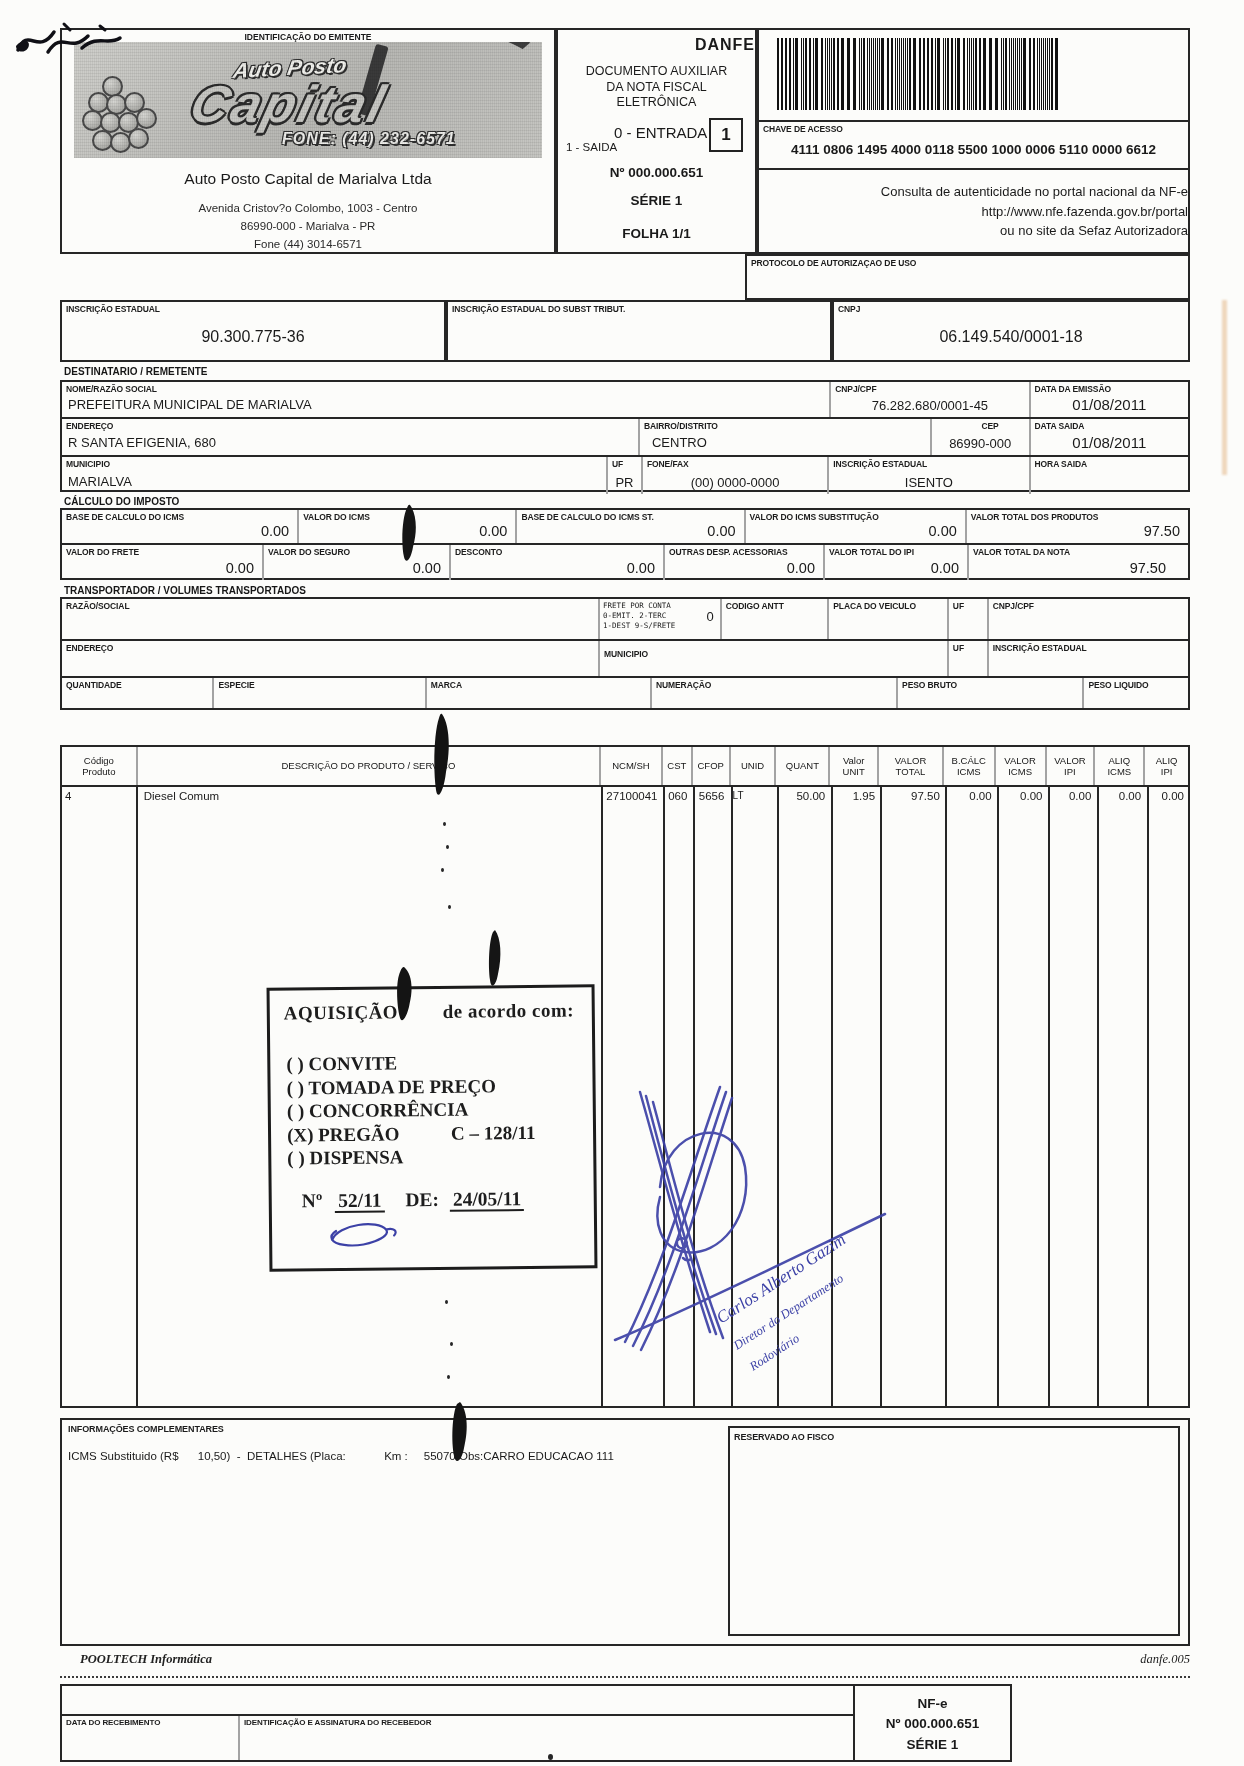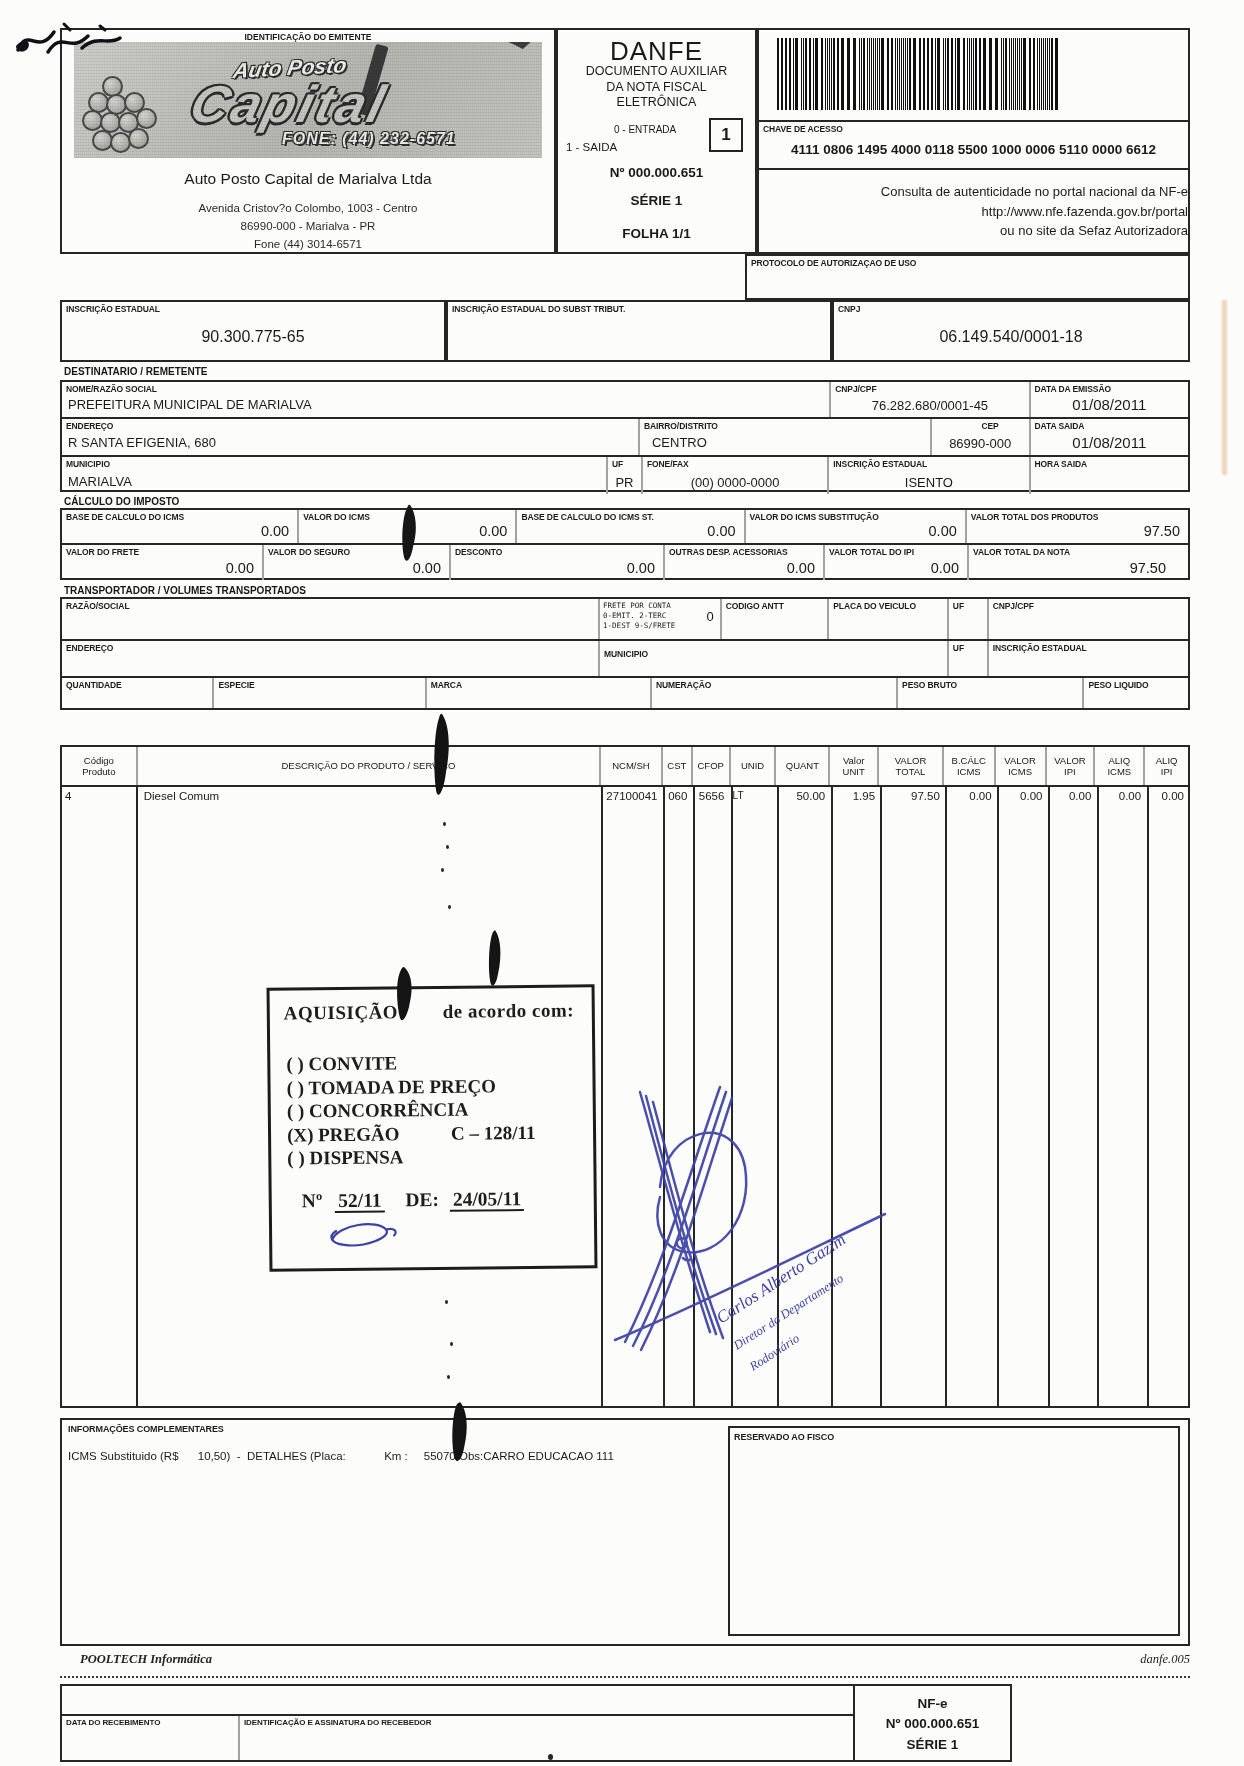--- a/index.html
+++ b/index.html
@@ -92,27 +92,27 @@
       <div class="capital">Capital</div>
       <div class="fonepill">FONE: (44) 232-6571</div>
     </div>
     <div class="abs" style="top:140px;left:0;right:0;text-align:center;font-size:15.5px;">Auto Posto Capital de Marialva Ltda</div>
     <div class="abs" style="top:172px;left:0;right:0;text-align:center;font-size:11.5px;color:#2a2a2a;">Avenida Cristov?o Colombo, 1003 - Centro</div>
     <div class="abs" style="top:190px;left:0;right:0;text-align:center;font-size:11.5px;color:#2a2a2a;">86990-000 - Marialva - PR</div>
     <div class="abs" style="top:208px;left:0;right:0;text-align:center;font-size:11.5px;color:#2a2a2a;">Fone (44) 3014-6571</div>
   </div>
 
   <div class="box" style="left:556px;top:28px;width:201px;height:226px;">
-    <div class="abs" style="top:6px;left:0;right:0;text-align:center;font-size:26px;font-weight:normal;letter-spacing:1px;">DANFE</div>
+    <div class="abs" style="top:6px;left:0;right:0;text-align:right;font-size:16px;font-weight:bold;letter-spacing:1px;">DANFE</div>
     <div class="abs" style="top:34px;left:0;right:0;text-align:center;font-size:12.5px;line-height:1.25;">
       <div>DOCUMENTO AUXILIAR</div>
       <div>DA NOTA FISCAL</div>
       <div>ELETRÔNICA</div>
     </div>
-    <div class="abs" style="top:94px;left:8px;font-size:10px;padding-left:48px;">0 - ENTRADA</div>
+    <div class="abs" style="top:94px;left:8px;font-size:15px;padding-left:48px;">0 - ENTRADA</div>
     <div class="abs" style="top:111px;left:8px;font-size:11.5px;">1 - SAIDA</div>
     <div class="abs" style="top:88px;right:12px;width:34px;height:34px;border:2.5px solid #222;box-sizing:border-box;
                 display:flex;align-items:center;justify-content:center;font-size:17px;font-weight:bold;">
       <span>1</span>
     </div>
     <div class="abs" style="top:135px;left:0;right:0;text-align:center;font-size:13.5px;font-weight:bold;">Nº 000.000.651</div>
     <div class="abs" style="top:163px;left:0;right:0;text-align:center;font-size:13.5px;font-weight:bold;">SÉRIE 1</div>
     <div class="abs" style="top:196px;left:0;right:0;text-align:center;font-size:13.5px;font-weight:bold;">FOLHA 1/1</div>
   </div>
 
@@ -220,21 +220,21 @@
     </div>
   </div>
 
   <div class="box" style="left:745px;top:254px;width:445px;height:46px;">
     <span class="lbl">PROTOCOLO DE AUTORIZAÇAO DE USO</span>
     <div class="vc"></div>
   </div>
 
   <div class="box" style="left:60px;top:300px;width:386px;height:62px;">
     <span class="lbl">INSCRIÇÃO ESTADUAL</span>
-    <div class="vc big" style="bottom:14px;">90.300.775-65</div>
+    <div class="vc big" style="bottom:14px;">90.300.775-36</div>
   </div>
   <div class="box" style="left:446px;top:300px;width:386px;height:62px;">
     <span class="lbl">INSCRIÇÃO ESTADUAL DO SUBST TRIBUT.</span>
     <div class="vc"></div>
   </div>
   <div class="box" style="left:832px;top:300px;width:358px;height:62px;">
     <span class="lbl">CNPJ</span>
     <div class="vc big" style="bottom:14px;">06.149.540/0001-18</div>
   </div>
 

